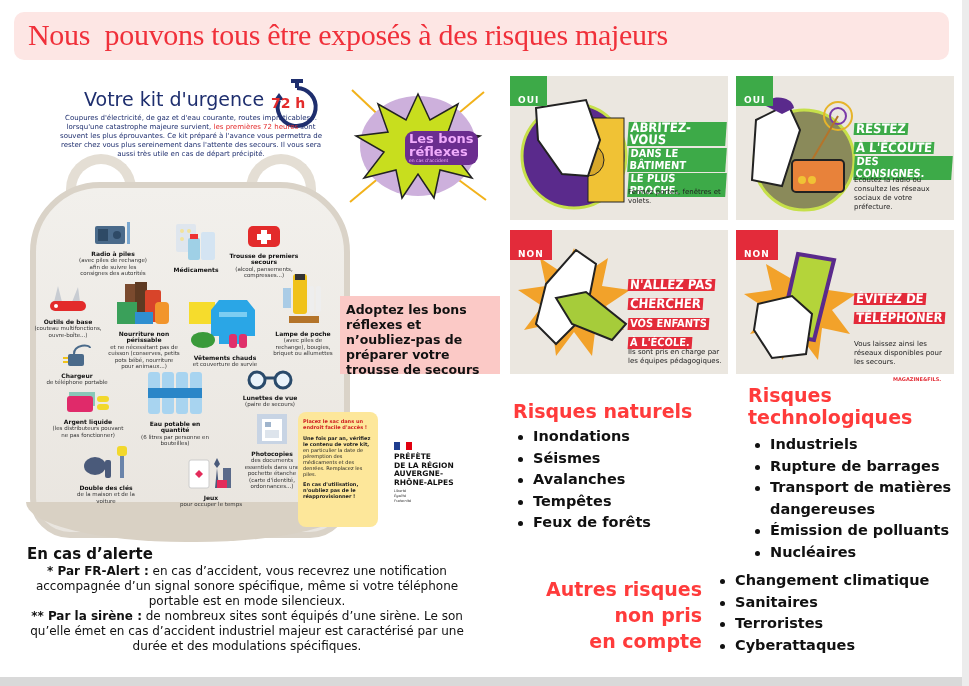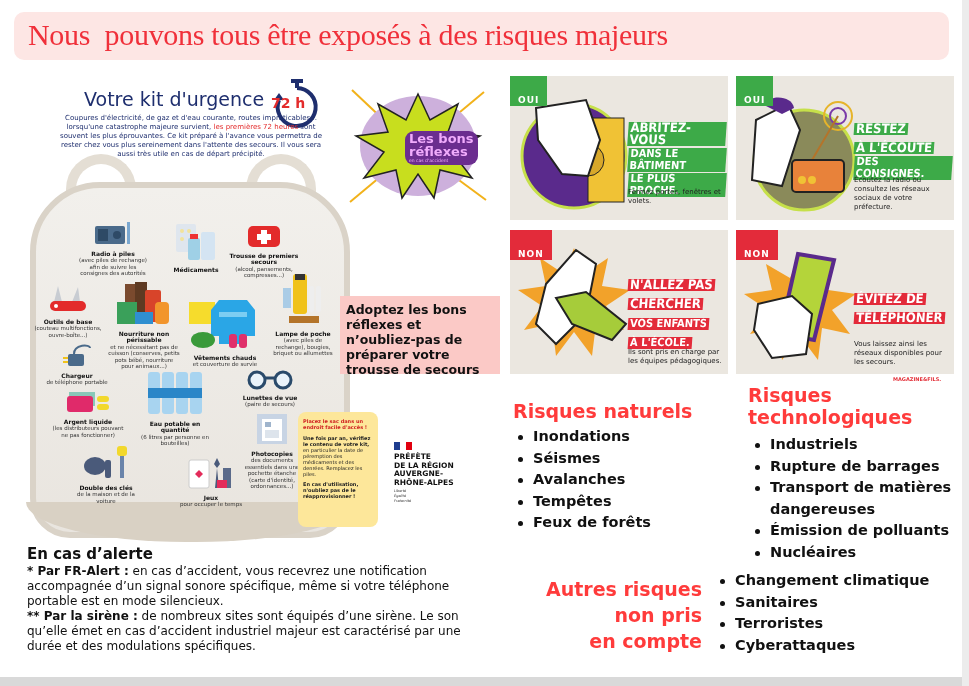--- a/index.html
+++ b/index.html
@@ -82,21 +82,21 @@
 
   .callout {
     position: absolute; left: 340px; top: 296px; width: 160px; height: 78px;
     background: #fbc9c6; padding: 6px 6px;
     font-weight: bold; font-size: 12.5px; line-height: 15px; color: #111;
   }
 
   
   .alert { position: absolute; left: 27px; top: 545px; width: 440px; color: #111; }
   .alert h2 { font-size: 15px; font-weight: bold; line-height: 19px; }
-  .alert p { font-size: 12px; line-height: 15px; }
+  .alert p { font-size: 12px; line-height: 15px; text-align: center; }
 
   
   .card {
     position: absolute; width: 218px; height: 144px; background: #ebe7e0; overflow: hidden;
   }
   .card-badge {
     position: absolute; left: 0; top: 0; height: 18px; padding: 15px 8px;
     color: #fff; font-weight: bold; font-size: 9px; line-height: 18px; letter-spacing: 1px;
   }
   .card-head {

